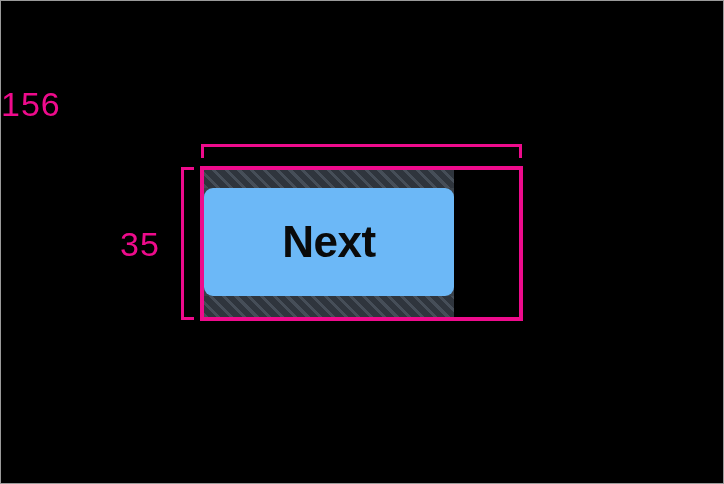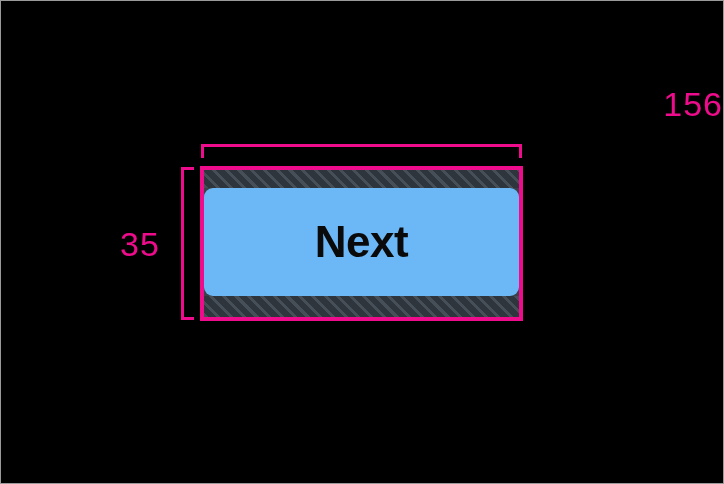--- a/index.html
+++ b/index.html
@@ -20,21 +20,21 @@
     box-sizing: border-box;
     border: 1px solid #9a9a9a;
     overflow: hidden;
   }
 
   
   .measured-stack {
     position: absolute;
     left: 203px;
     top: 169px;
-    width: 315px;
+    width: 250px;
     height: 147px;
     box-sizing: border-box;
     display: flex;
     flex-direction: column;
     background: #3a4149;
   }
 
   .hatch {
     flex: 0 0 auto;
     background-color: #343b44;
@@ -93,29 +93,28 @@
     border-left: 3px solid #ee0b8c;
     border-right: 3px solid #ee0b8c;
     pointer-events: none;
   }
 
   .label-width {
     position: absolute;
     left: 0;
     right: 0;
     top: 86px;
-    text-align: right;
+    text-align: left;
     color: #ee0b8c;
     font-family: "Liberation Sans", sans-serif;
     font-size: 34px;
     font-weight: normal;
     line-height: 1;
     letter-spacing: 1px;
     user-select: none;
-    padding-left: 8px;
   }
 
   
   .bracket-left {
     position: absolute;
     left: 180px;
     top: 166px;
     width: 13px;
     height: 153px;
     box-sizing: border-box;

